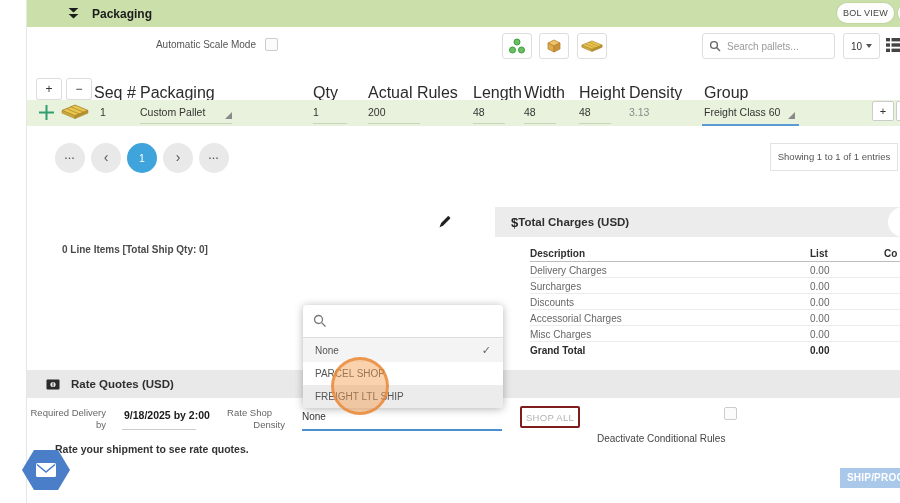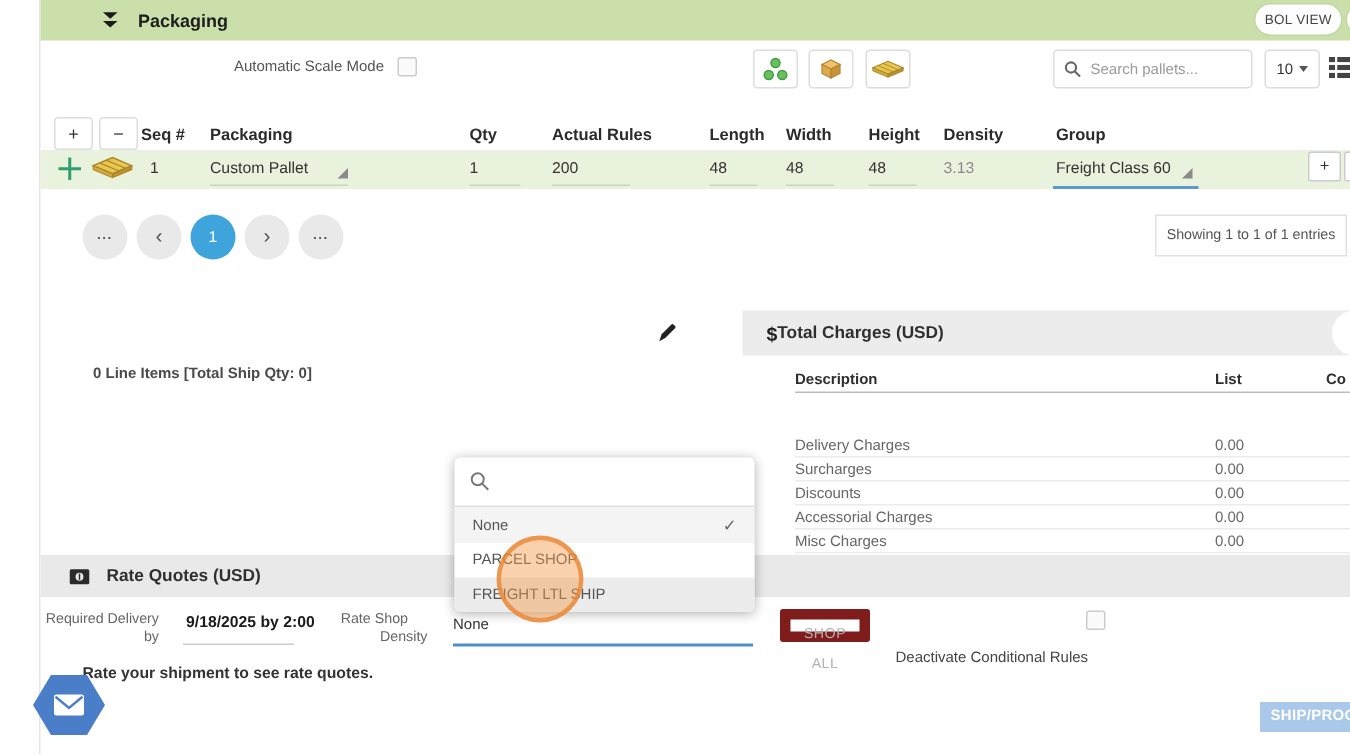--- a/index.html
+++ b/index.html
@@ -31,21 +31,21 @@
   #search-box { left:702px; top:33px; width:133px; height:26px; border:1px solid #ddd; border-radius:3px; background:#fff; display:flex; align-items:center; padding:0 6px; }
   #search-box input { border:none; outline:none; width:100px; font-size:10px; color:#444; font-family:"Liberation Sans",sans-serif; margin-left:6px; }
   #search-box input::placeholder { color:#9a9a9a; }
   #pagesize-btn { left:843px; top:33px; width:37px; height:26px; border:1px solid #ddd; border-radius:3px; background:#fff; display:flex; align-items:center; justify-content:center; gap:4px; font-size:10px; color:#333; }
   .caret-down { width:0; height:0; border-left:3.5px solid transparent; border-right:3.5px solid transparent; border-top:4px solid #555; }
   #grid-ic { left:886px; top:37px; }
 
   
   .hdr-btn { width:26px; height:22px; background:#fff; border:1px solid #ddd; border-radius:3px; box-shadow:0 1px 1px rgba(0,0,0,.06); font-size:12px; color:#333; text-align:center; line-height:20px; }
   #btn-add-col { left:36px; top:78px; } #btn-rem-col { left:66px; top:78px; }
-  .th { font-size:11px; font-weight:bold; color:#2b2b2b; top:84px; }
+  .th { font-size:16px; font-weight:normal; color:#2b2b2b; top:84px; }
   #th-seq{left:94px;} #th-pack{left:140px;} #th-qty{left:313px;} #th-aw{left:368px;}
   #th-len{left:473px;} #th-wid{left:524px;} #th-hei{left:579px;} #th-den{left:629px;} #th-grp{left:704px;}
   #pallet-row { left:27px; top:100px; width:873px; height:26px; background:#e9f2dc; }
   .td { font-size:10.5px; color:#333; top:106px; }
   #td-seq{left:100px;} #td-pack{left:140px;} #td-qty{left:313px;} #td-aw{left:368px;}
   #td-len{left:473px;} #td-wid{left:524px;} #td-hei{left:579px;} #td-den{left:629px; color:#8a8a8a;} #td-grp{left:704px;text-align:right;}
   .sel-handle { width:0; height:0; border-left:7px solid transparent; border-bottom:7px solid #8a8a8a; top:112px; }
   #hdl-pack{left:225px;} #hdl-grp{left:788px;}
   .cell-line { height:1px; background:#c9d6ba; top:123px; }
   #ul-pack{left:140px;width:92px;} #ul-qty{left:313px;width:34px;} #ul-aw{left:368px;width:52px;}
@@ -69,21 +69,21 @@
   #tc-hdr { left:495px; top:207px; width:405px; }
   .circle-btn { width:30px; height:30px; border-radius:50%; background:#fff; display:flex; align-items:center; justify-content:center; }
   #li-edit { left:429px; top:207px; }
   #tc-circle { left:888px; top:207px; }
   #li-summary { left:62px; top:244px; font-size:10px; font-weight:bold; color:#4a4a4a; }
 
   
   .tc-th { font-size:10px; font-weight:bold; color:#2f2f2f; top:248px; }
   #tc-th-desc{left:530px;} #tc-th-list{left:810px;} #tc-th-cost{left:884px;}
   #tc-hdr-line { left:530px; top:261px; width:370px; height:1px; background:#bdbdbd; }
-  .tc-row { left:530px; width:370px; height:16px; border-bottom:1px solid #ececec; font-size:10px; color:#666;margin-top:27px; }
+  .tc-row { left:530px; width:370px; height:16px; border-bottom:1px solid #ececec; font-size:10px; color:#666; }
   .tc-row .v { position:absolute; left:280px; }
   #tcr0{top:262px;} #tcr1{top:278px;} #tcr2{top:294px;} #tcr3{top:310px;} #tcr4{top:326px;}
   #tcr5{top:342px; border-bottom:none; font-weight:bold; color:#2a2a2a;}
   .tc-row span { position:absolute; top:3px; }
   .tc-row .d { left:0; }
 
   
   #dropdown { left:303px; top:305px; width:200px; height:103px; background:#fff; border-radius:4px; box-shadow:0 1px 8px rgba(0,0,0,.3); z-index:10; overflow:hidden; }
   #dd-search { height:33px; border-bottom:1px solid #ddd; display:flex; align-items:center; padding-left:10px; }
   .dd-opt { position:relative; height:23px; display:flex; align-items:center; padding:0 12px; font-size:10px; color:#555; }
@@ -95,21 +95,21 @@
 
   
   #rq-hdr { left:27px; top:370px; width:873px; height:28px; background:#e9e9e9; display:flex; align-items:center; }
   .form-lbl { font-size:9.5px; color:#666; text-align:right; }
   #req-lbl1 { left:30px; top:407px; width:76px; } #req-lbl2 { left:30px; top:419px; width:76px; }
   #req-val { left:124px; top:409px; font-size:10.5px; font-weight:bold; color:#1a1a1a; }
   #req-ul { left:122px; top:429px; width:74px; height:1px; background:#ccc; }
   #sc-lbl1 { left:220px; top:407px; width:52px; } #sc-lbl2 { left:233px; top:419px; width:52px; }
   #sc-val { left:302px; top:411px; font-size:10px; color:#333; }
   #sc-ul { left:302px; top:429px; width:200px; height:2px; background:#4a8fd0; }
-  #shopall-btn { left:520px; top:406px; width:60px; height:22px; background:#fff; border:7px solid #7f1d1d; border-radius:2px; font-size:9.5px; color:#b3b3b3; text-align:center; line-height:20px; letter-spacing:.3px; }
+  #shopall-btn { left:520px; top:406px; width:60px; height:22px; background:#fff; border:2px solid #7f1d1d; border-radius:2px; font-size:9.5px; color:#b3b3b3; text-align:center; line-height:20px; letter-spacing:.3px; }
   #deact-lbl { left:597px; top:433px; font-size:10px; color:#444; }
   #deact-chk { left:724px; top:407px; }
   #rq-msg { left:55px; top:443px; font-size:10.5px; font-weight:bold; color:#333; }
 
   
   #mail-hex { left:22px; top:449px; }
   #ship-btn { left:840px; top:468px; width:90px; height:20px; background:#a9c8ea; color:#fff; font-size:10px; font-weight:bold; line-height:20px; padding-left:7px; letter-spacing:.2px; }
 </style>
 </head>
 <body>

